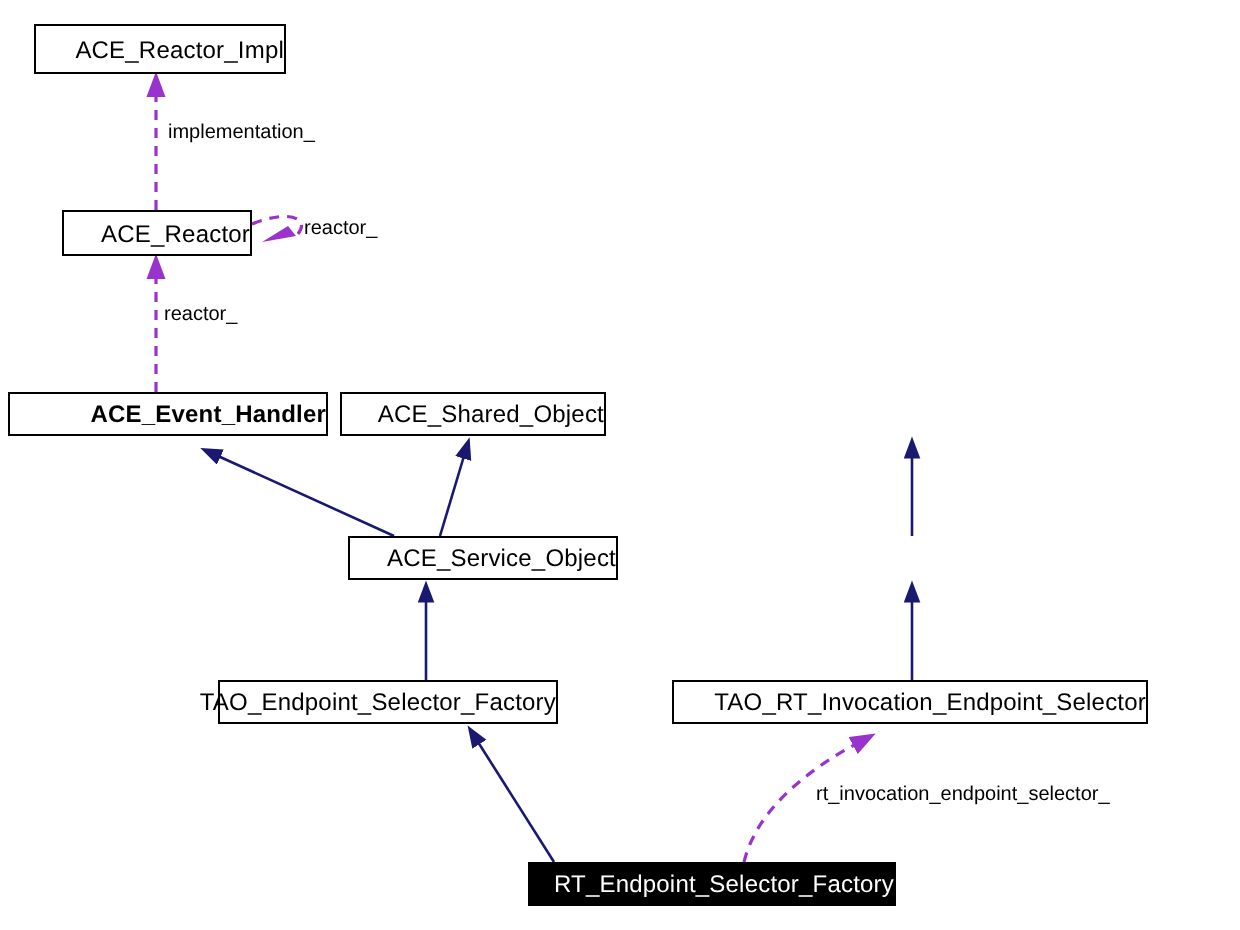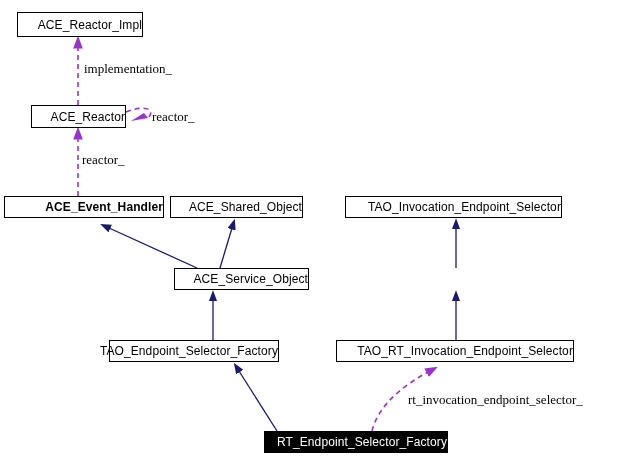--- a/index.html
+++ b/index.html
@@ -30,25 +30,24 @@
     letter-spacing: 0.1px;
   }
   .node.highlight {
     background: #000000;
     color: #ffffff;
     border-color: #000000;
     padding-left: 40px;
   }
   .edge-label {
     position: absolute;
-    font-size: 13px;
+    font-size: 10px;
     color: #000000;
     white-space: nowrap;
     line-height: 1;
-    font-family: Liberation Serif, serif;
   }
   svg.edges {
     position: absolute;
     left: 0;
     top: 0;
     width: 620px;
     height: 465px;
     pointer-events: none;
   }
 </style>
@@ -118,23 +117,20 @@
   </div>
 
   <div class="node" style="left:4px; top:196px; width:160px; height:22px;font-weight:bold;">
     <span>ACE_Event_Handler</span>
   </div>
 
   <div class="node" style="left:170px; top:196px; width:133px; height:22px;">
     <span>ACE_Shared_Object</span>
   </div>
 
-  <div class="node" style="left:345px; top:196px; width:217px; height:22px;">
-    <span>TAO_Invocation_Endpoint_Selector</span>
-  </div>
 
   <div class="node" style="left:146px; top:268px; width:135px; height:22px;margin-left:28px;">
     <span>ACE_Service_Object</span>
   </div>
 
 
   <div class="node" style="left:109px; top:340px; width:170px; height:22px;">
     <span>TAO_Endpoint_Selector_Factory</span>
   </div>
 

